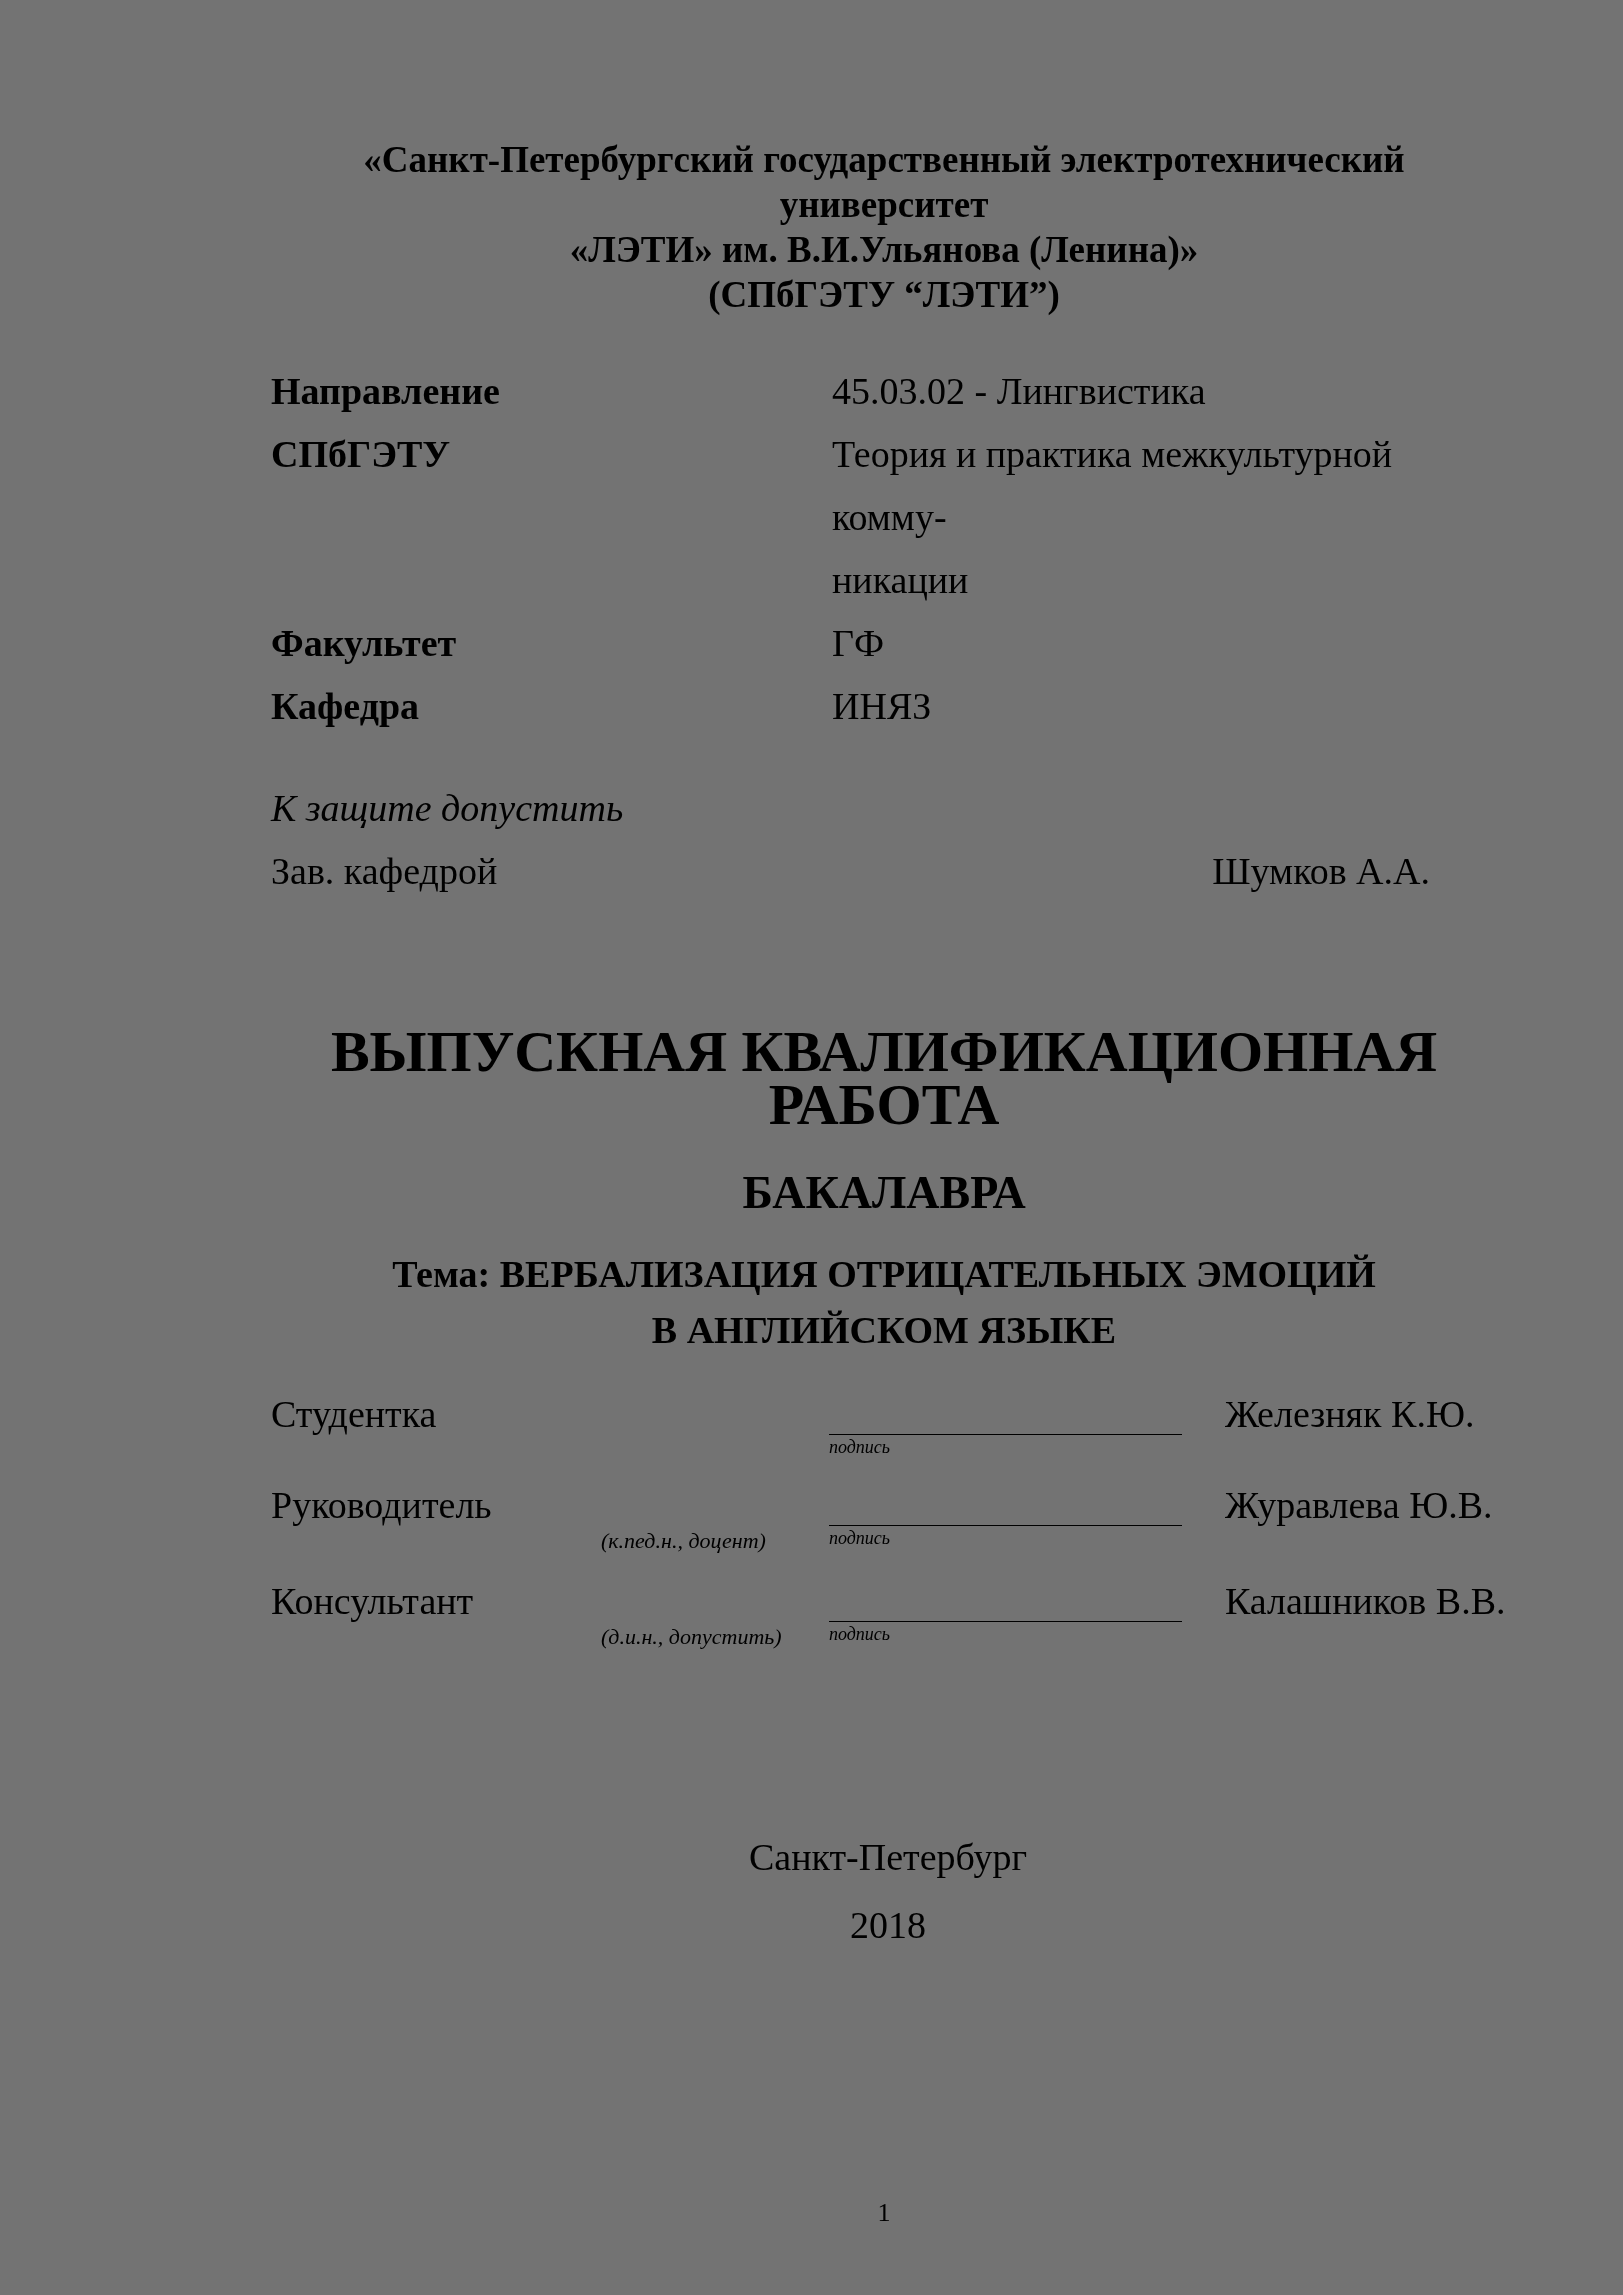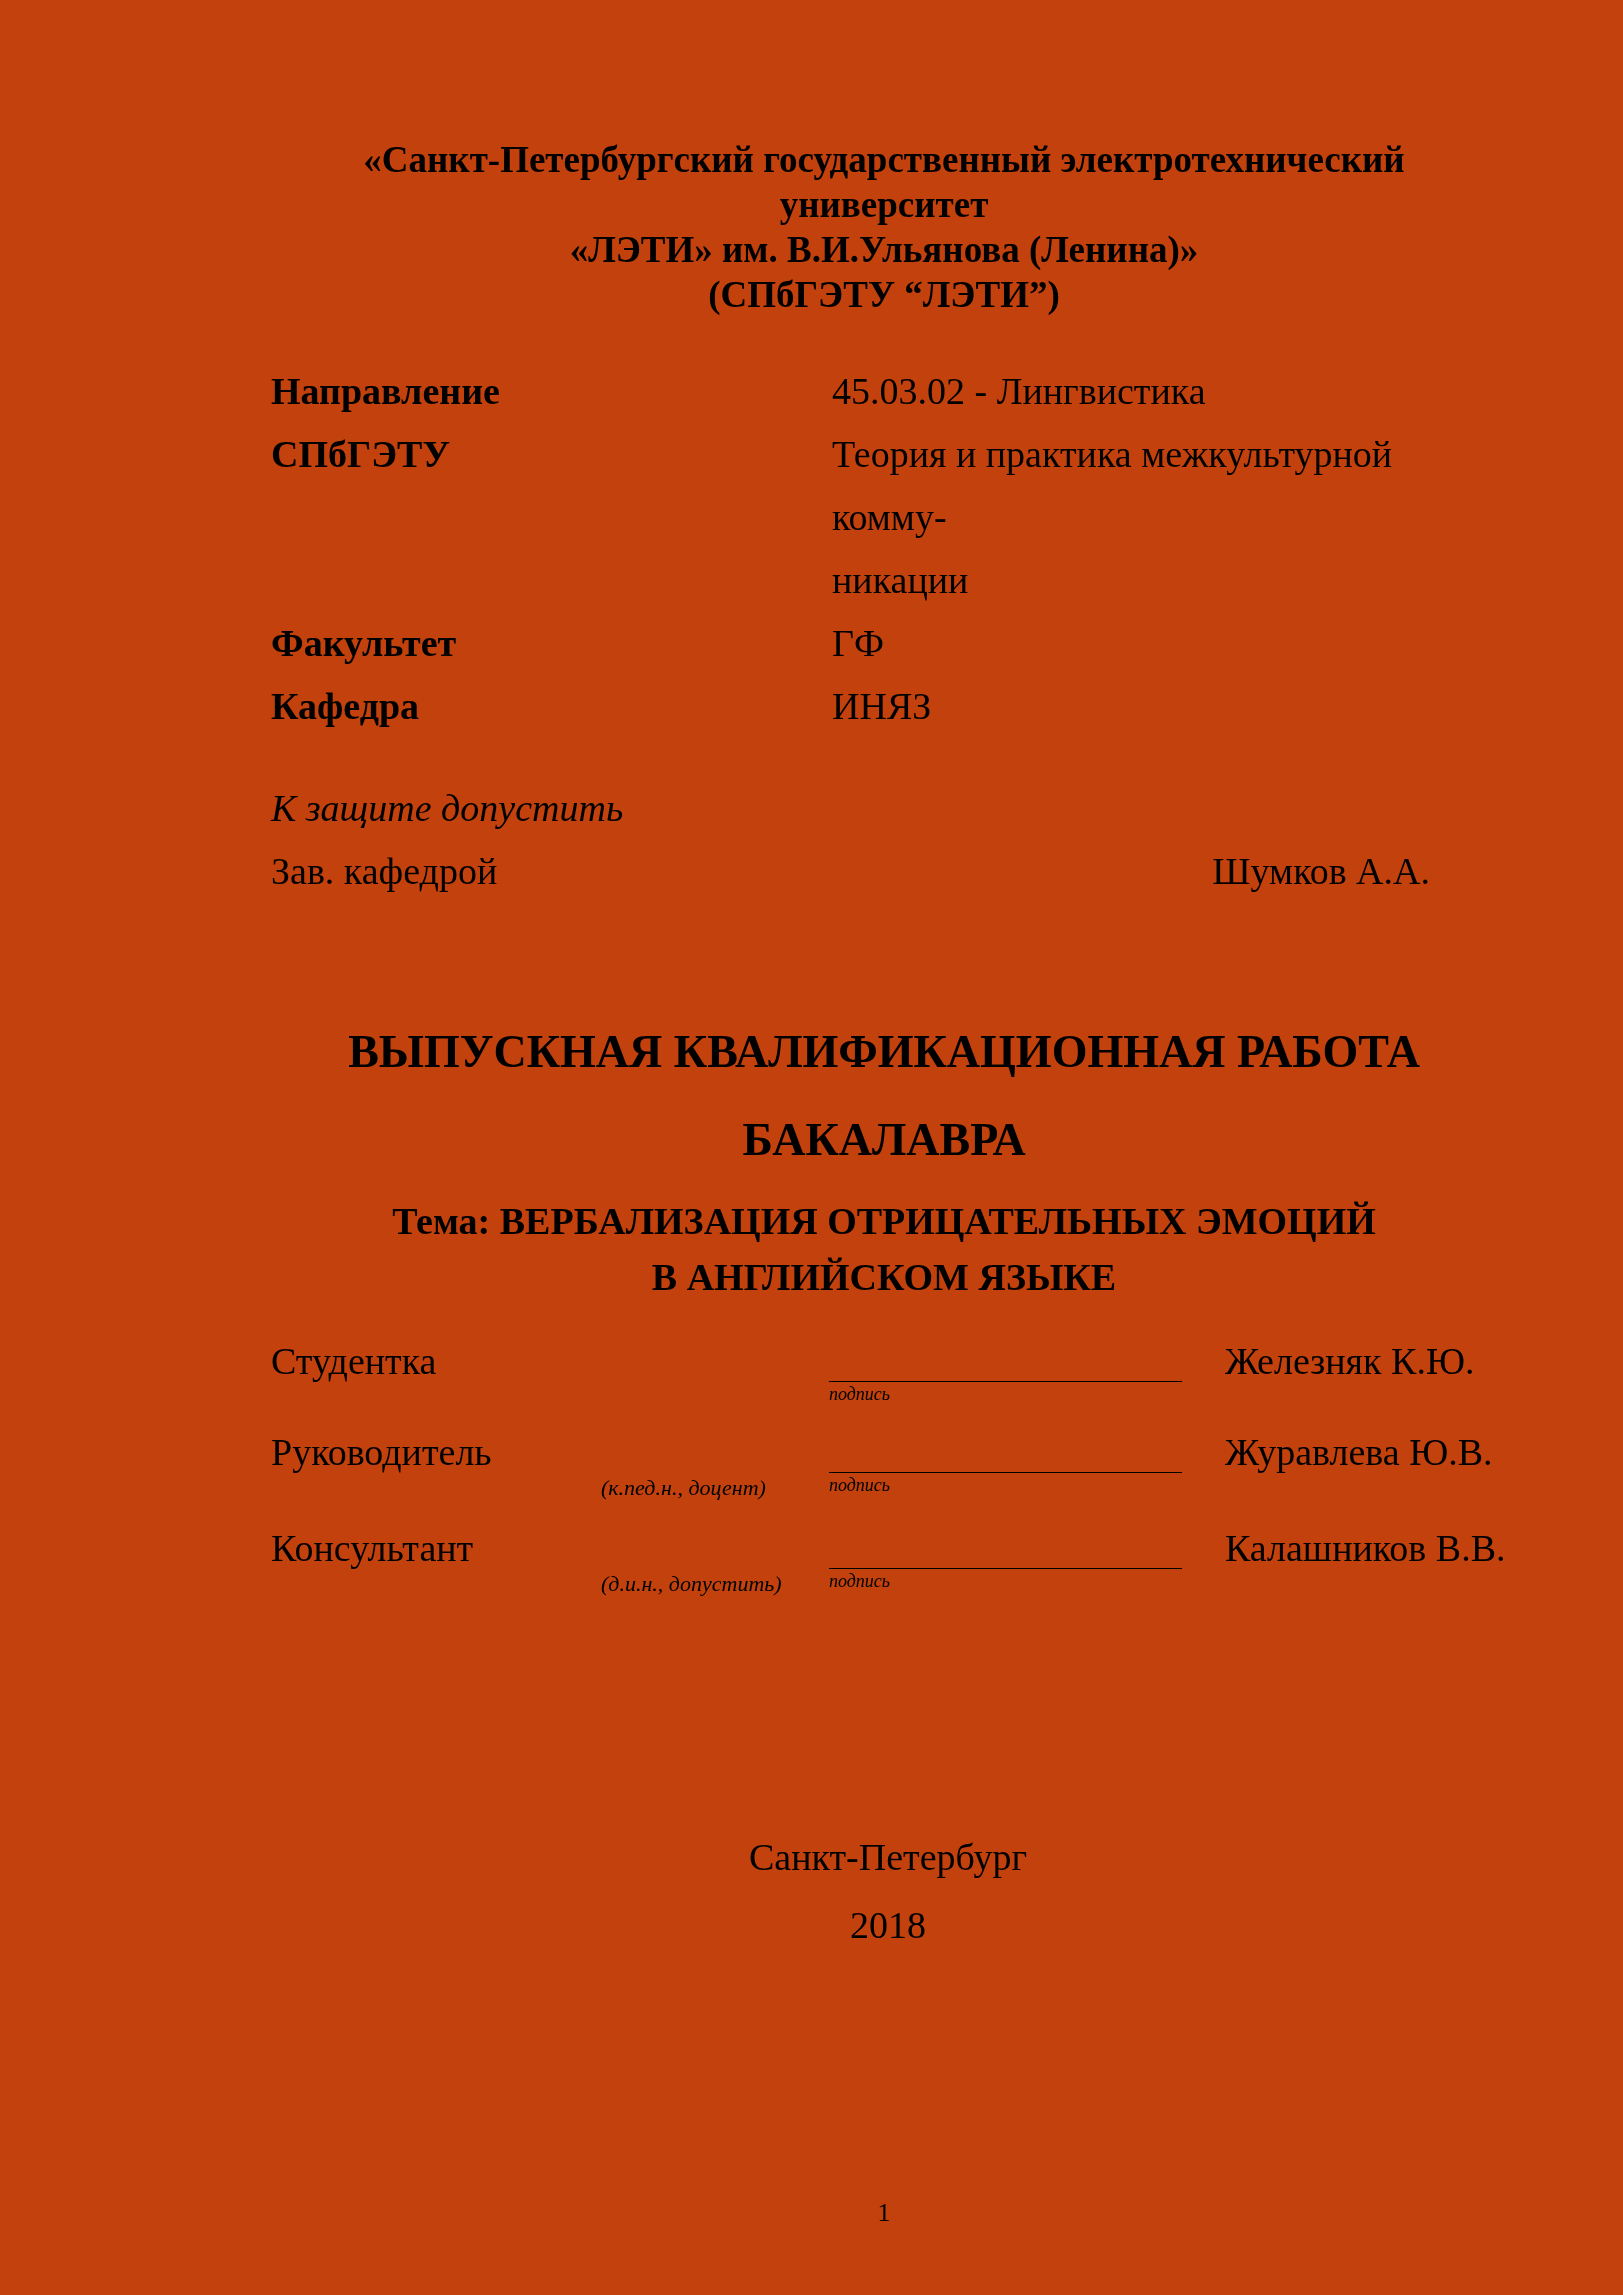--- a/index.html
+++ b/index.html
@@ -1,21 +1,21 @@
 <!DOCTYPE html>
 <html style="font-size:12.6px"><head>
 <meta charset="utf-8">
 <style>
   * { margin: 0; padding: 0; box-sizing: border-box; }
   html, body { background: #9a9a9a; }
   .page {
     width: 1623px;
     height: 2295px;
     margin: 0 auto;
-    background: #c2410c;
+    background: #737373;
     color: #000000;
     font-family: "Liberation Serif", "DejaVu Serif", serif;
     position: relative;
     padding: 137px 126px 0 271px;
   }
   
   .header { text-align: center; font-weight: bold; font-size: 37px; }
   .header div { line-height: 45px; }
 
   
@@ -25,21 +25,21 @@
   .info-label { font-weight: bold; }
 
   
   .approval { margin-top: 39px; font-size: 38px; }
   .approval div { line-height: 63px; }
   .approval-intro { font-style: italic; }
   .approval-row { display: flex; justify-content: space-between; padding-right: 67px; }
 
   
   .title-block { margin-top: 122px; text-align: center; font-weight: bold; }
-  .title-main { font-size: 46px; line-height: 53px; }
+  .title-main { font-size: 58px; line-height: 53px; }
   .title-main2 { font-size: 46px; line-height: 53px; margin-top: 35px; }
   .theme { margin-top: 27px; font-size: 38px; }
   .theme div { line-height: 56px; }
 
   
   .signatures { margin-top: 33px; }
   .sig-row { display: grid; grid-template-columns: 330px 228px 353px 1fr; margin-bottom: 23.6px; }
   .sig-role { font-size: 38px; line-height: 46px; }
   .sig-qual { font-size: 22px; font-style: italic; text-align: left; padding-top: 46px; white-space: nowrap; }
   .sig-line { height: 44px; border-bottom: 1.6px solid #000; }

